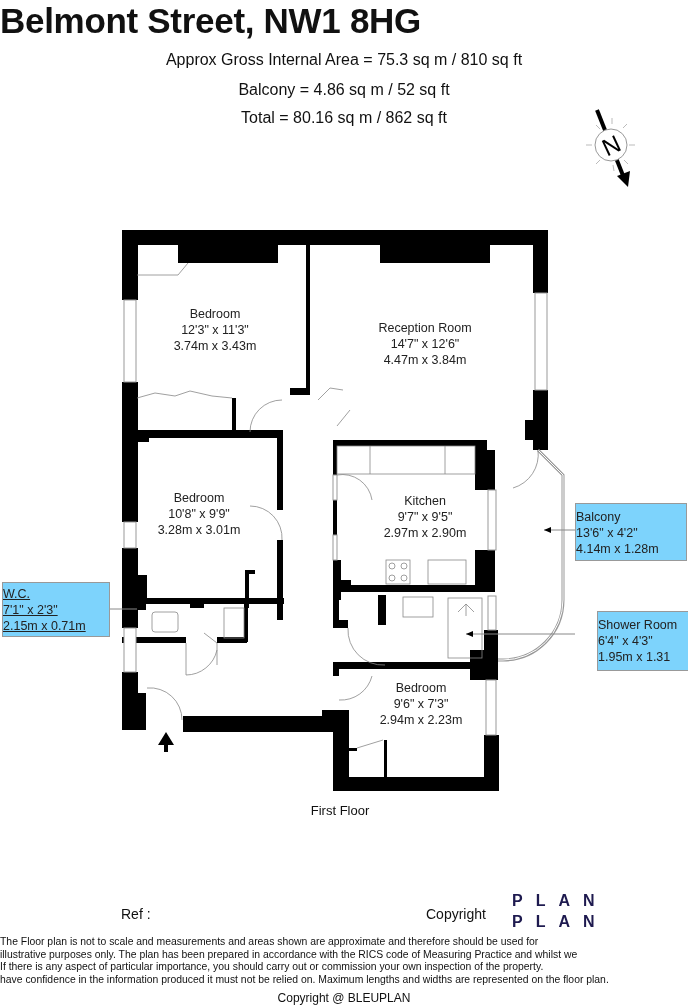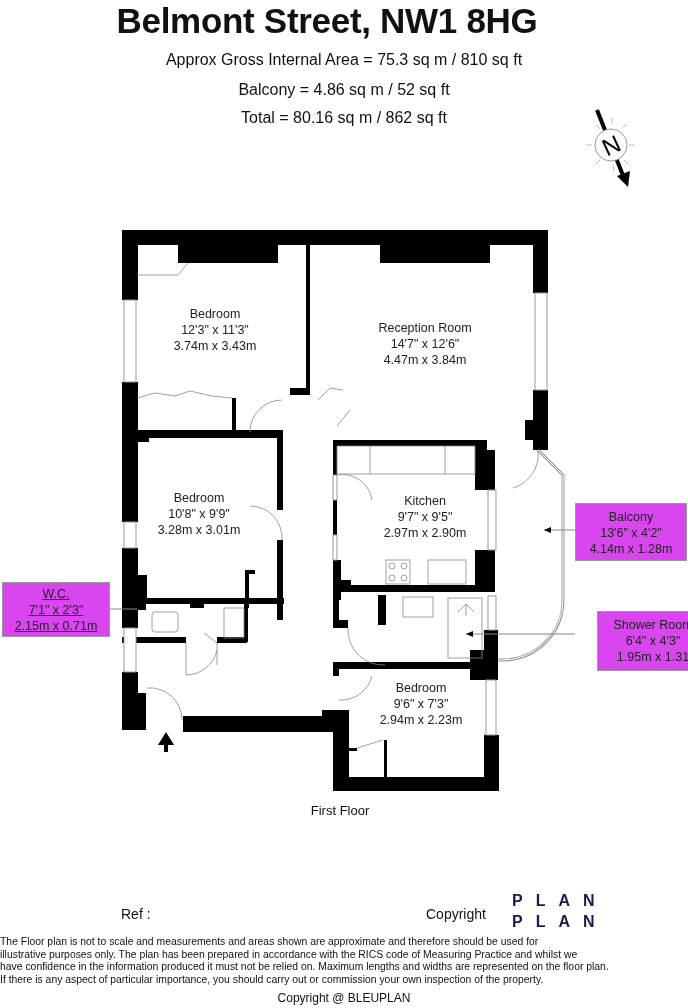--- a/index.html
+++ b/index.html
@@ -1,22 +1,22 @@
 <!DOCTYPE html>
 <html><head>
 <meta charset="utf-8">
 <style>
   html, body { margin: 0; padding: 0; background: #ffffff; }
   body { width: 688px; height: 1008px; position: relative; overflow: hidden; font-family: "Liberation Sans", sans-serif; color: #111; }
-  .title { position: absolute; left: 0; width: 654px; top: 0; text-align: center; font-weight: bold; font-size: 35px; line-height: 42px; letter-spacing: -0.3px; }
+  .title { position: absolute; left: 0; width: 654px; top: 0; font-weight: bold; font-size: 35px; line-height: 42px; letter-spacing: -0.3px; }
   .sub { position: absolute; left: 0; width: 688px; text-align: center; font-size: 16px; line-height: 24px; }
   .sub1 { top: 48px; } .sub2 { top: 78px; } .sub3 { top: 106px; }
   svg.plan { position: absolute; left: 0; top: 0; }
   .room-label { position: absolute; text-align: center; font-size: 12.5px; line-height: 16px; color: #222; }
-  .callout { position: absolute; border: 1px solid #999; background: #d946ef; text-align: center; font-size: 12.5px; line-height: 16px; color: #222; box-sizing: border-box; }
+  .callout { position: absolute; border: 1px solid #999; background: #7dd3fc; text-align: left; font-size: 12.5px; line-height: 16px; color: #222; box-sizing: border-box; }
   .floor-name { position: absolute; left: 280px; width: 120px; top: 803px; text-align: center; font-size: 13px; }
   .ref { position: absolute; left: 121px; top: 906px; font-size: 14px; }
   .copyright { position: absolute; left: 426px; top: 906px; font-size: 14px; }
   .logo { position: absolute; left: 512px; top: 890px; width: 80px; color: #1e1a4f; font-weight: bold; font-size: 16px; line-height: 21px; letter-spacing: 13px; }
   .disclaimer { position: absolute; left: 0; width: 688px; top: 936px; text-align: left; font-size: 10.4px; line-height: 12.5px; color: #111; }
   .disc-copy { position: absolute; left: 0; width: 688px; top: 991px; text-align: center; font-size: 12px; }
 </style>
 </head>
 <body>
 
@@ -212,16 +212,16 @@
 <div class="ref">Ref  :</div>
 <div class="copyright">Copyright</div>
 <div class="logo">
   <div>PLAN</div>
   <div>PLAN</div>
 </div>
 
 <div class="disclaimer">
   <div>The Floor plan is not to scale and measurements and areas shown are approximate and therefore should be used for</div>
   <div>illustrative purposes only. The plan has been prepared in accordance with the RICS code of Measuring Practice and whilst we</div>
+  <div>If there is any aspect of particular importance, you should carry out or commission your own inspection of the property.</div>
   <div>have confidence in the information produced it must not be relied on. Maximum lengths and widths are represented on the floor plan.</div>
-  <div>If there is any aspect of particular importance, you should carry out or commission your own inspection of the property.</div>
 </div>
 <div class="disc-copy">Copyright @ BLEUPLAN</div>
 
 </body></html>

